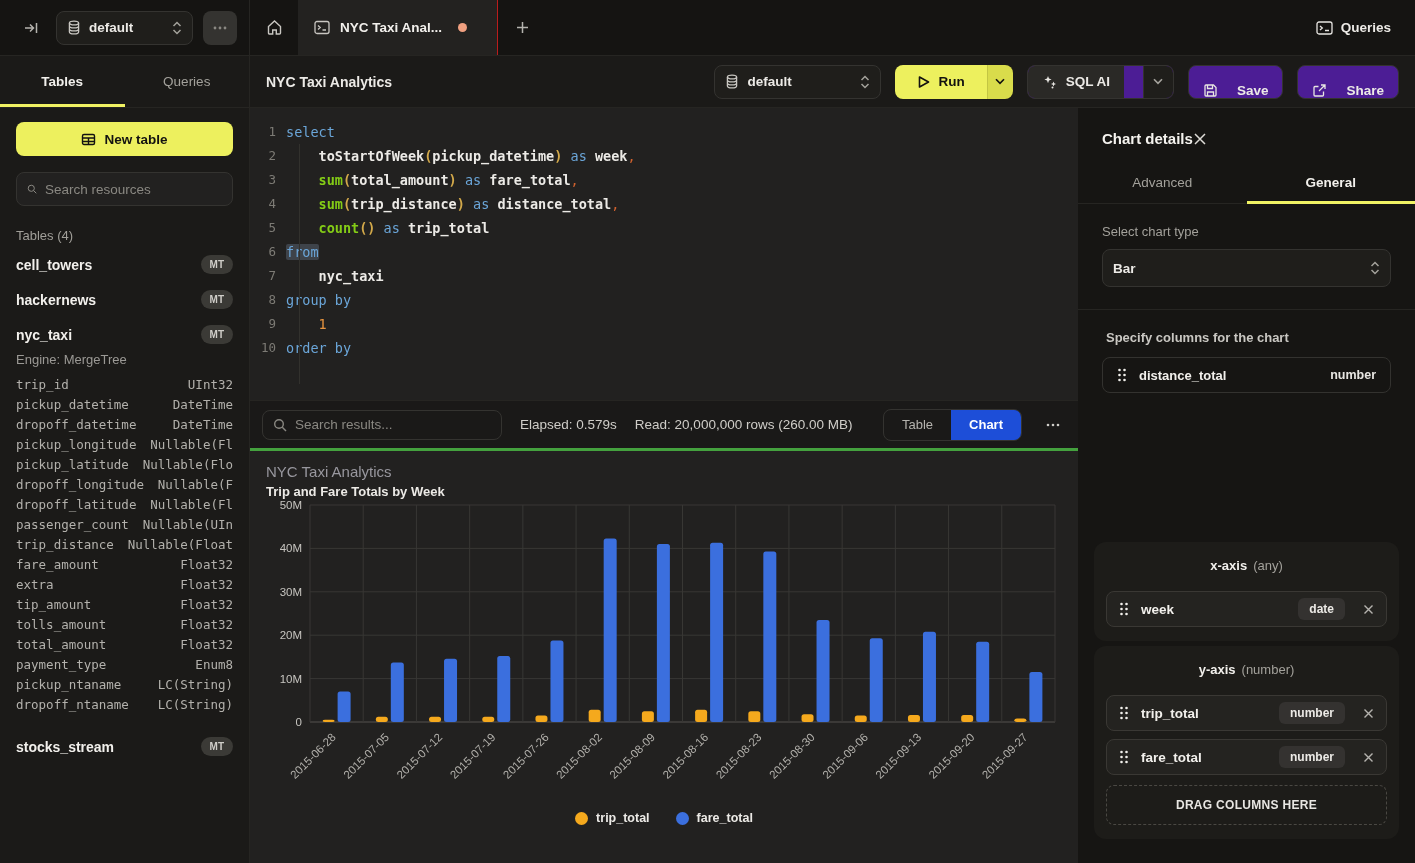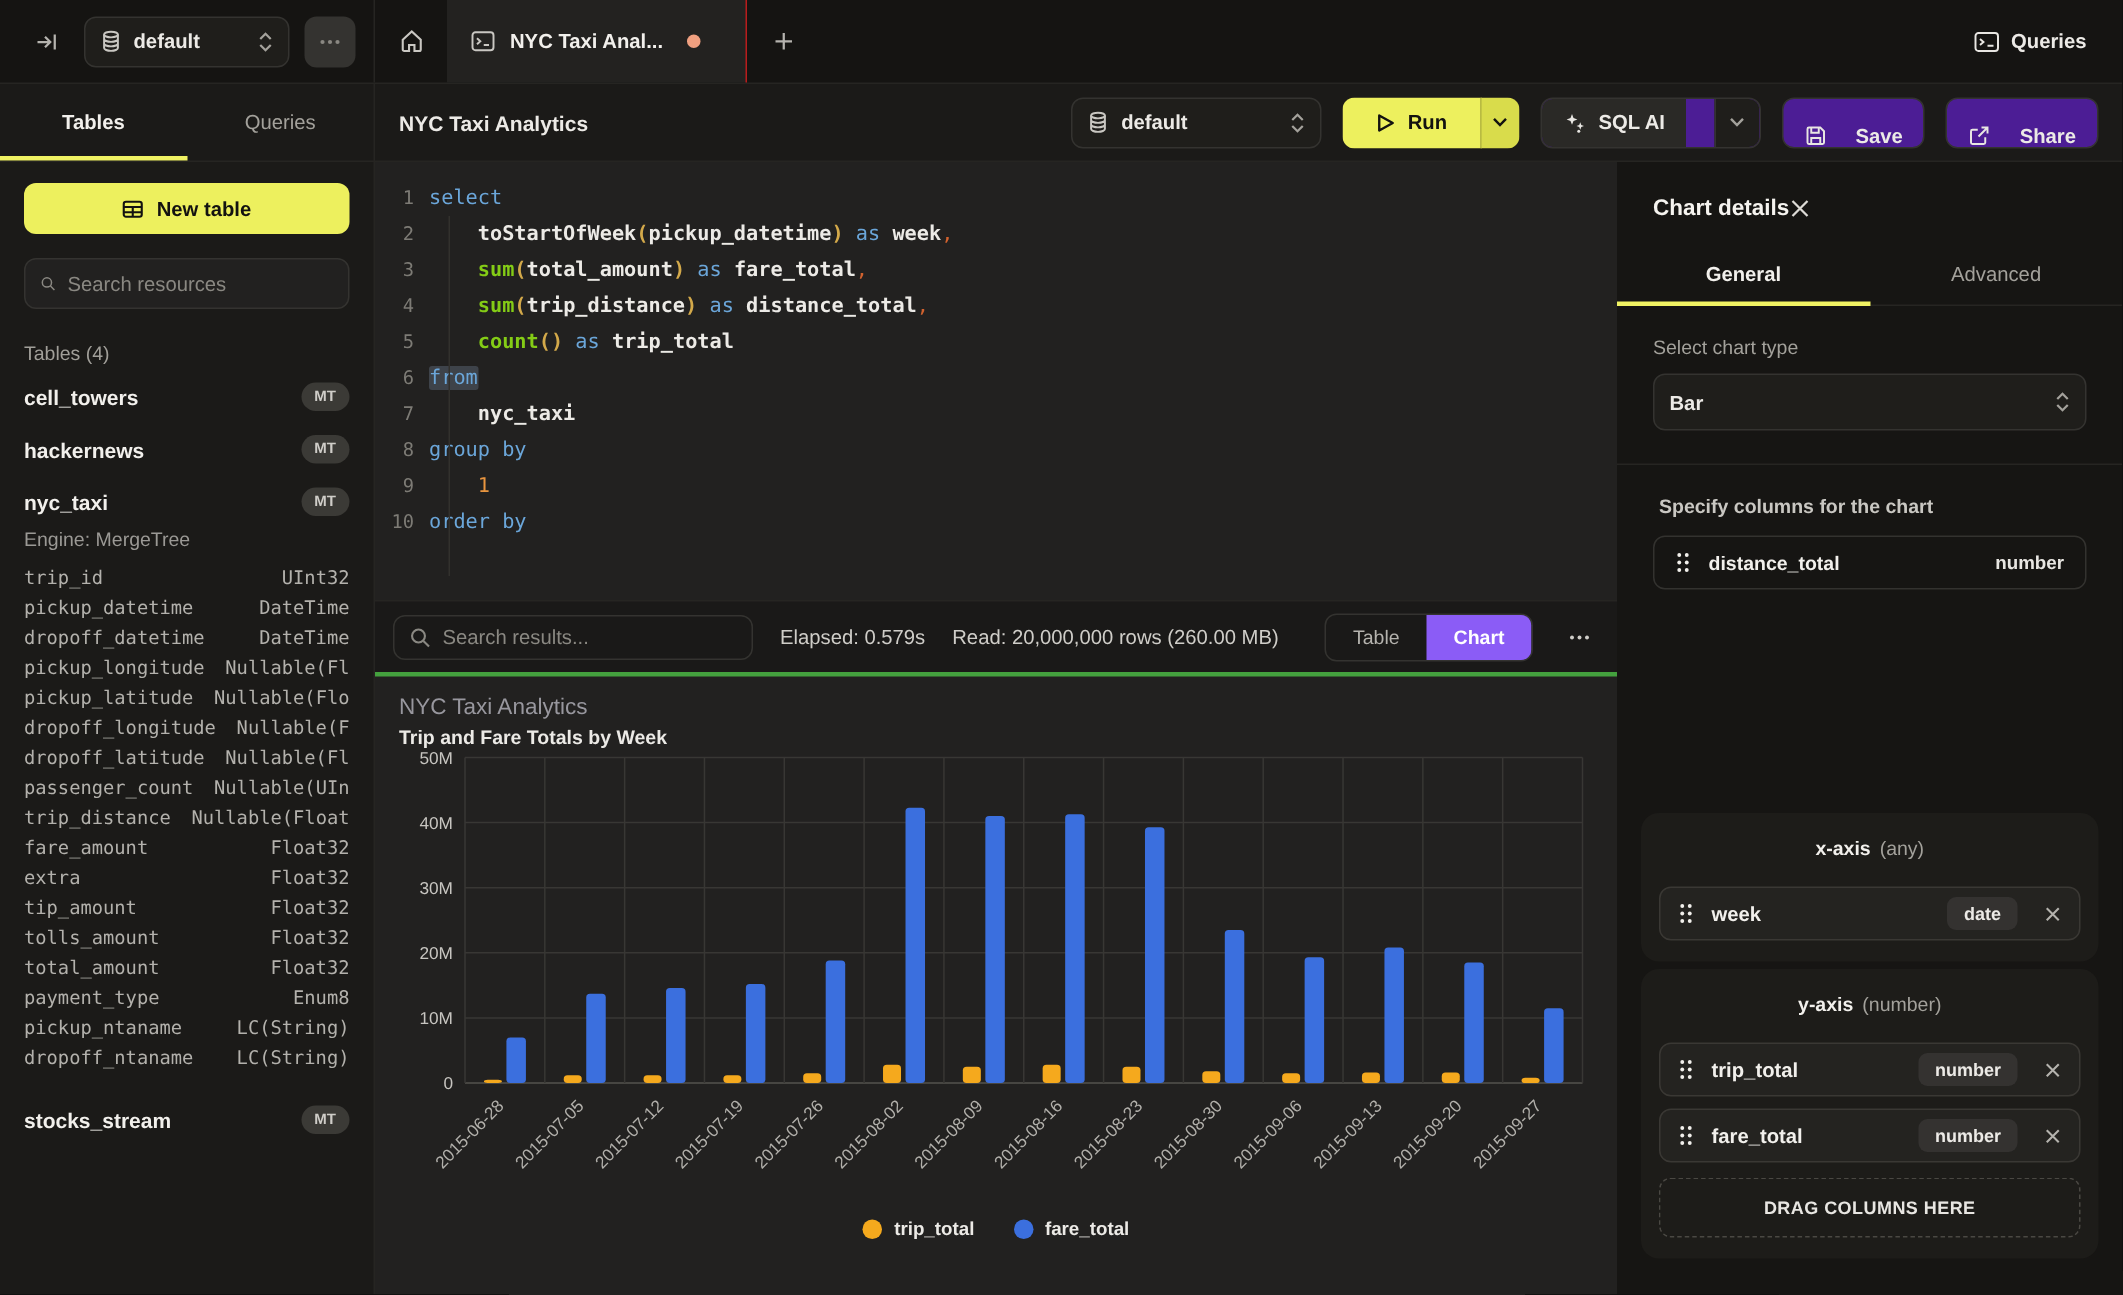--- a/index.html
+++ b/index.html
@@ -74,21 +74,21 @@
   .tk-num { color:#e8953f; }
   .tk-pl { color:#c8c6c1; }
   .tk-hl { background:#3e434a; border-radius:2px; }
 
   
   .results-bar { height:48px; background:#1a1918; border-top:1px solid #262522; display:flex; align-items:center; padding:0 12px; gap:18px; }
   .results-search { margin-top:0; width:240px; height:30px; background:transparent; }
   .stat-text { font-size:13.5px; color:#cfcdc8; white-space:nowrap; }
   .view-toggle { margin-left:auto; display:flex; border:1px solid #343330; border-radius:8px; overflow:hidden; height:32px; }
   .view-seg { display:flex; align-items:center; padding:0 18px; font-size:13px; color:#b5b3ae; cursor:pointer; }
-  .view-seg.active { background:#8b5cf6; color:#ffffff; font-weight:700; }
+  .view-seg.active { background:#1d4ed8; color:#ffffff; font-weight:700; }
   .ellipsis-btn { color:#cfcdc8; font-size:16px; letter-spacing:1px; padding:0 6px; cursor:pointer; }
 
   
   .chart-panel { height:415px; border-top:3px solid #44a13e; position:relative; }
   .chart-titles { padding:12px 0 0 16px; }
   .chart-title { font-size:15px; color:#98979e; }
   .chart-subtitle { font-size:13px; font-weight:700; color:#eceae6; margin-top:4px; }
   .chart-svg-wrap { width:828px; }
   .legend { display:flex; justify-content:center; gap:26px; margin-top:2px; }
   .legend-item { display:flex; align-items:center; gap:8px; font-size:12.5px; font-weight:600; color:#eceae6; cursor:pointer; }
@@ -514,22 +514,22 @@
   <div class="panel">
     <div class="panel-header">
       <span class="panel-title">Chart details</span>
       <span class="panel-close">
         <svg class="ic" width="14" height="14" viewBox="0 0 14 14" fill="none" stroke="#dddbd6" stroke-width="1.5">
             <path d="M2 2l10 10M12 2L2 12"></path>
           </svg>
       </span>
     </div>
     <div class="panel-tabs">
+      <div class="panel-tab">Advanced</div>
       <div class="panel-tab active">General</div>
-      <div class="panel-tab">Advanced</div>
     </div>
     <div class="panel-body">
       <div class="field-label">Select chart type</div>
       <div class="select-box panel-select">
         <span class="grow">Bar</span>
         <svg class="ic" width="10" height="14" viewBox="0 0 10 14" fill="none" stroke="#a3a19b" stroke-width="1.5">
             <path d="M1.5 5L5 1.5 8.5 5M1.5 9L5 12.5 8.5 9"></path>
           </svg>
       </div>
       <div class="panel-divider"></div>

